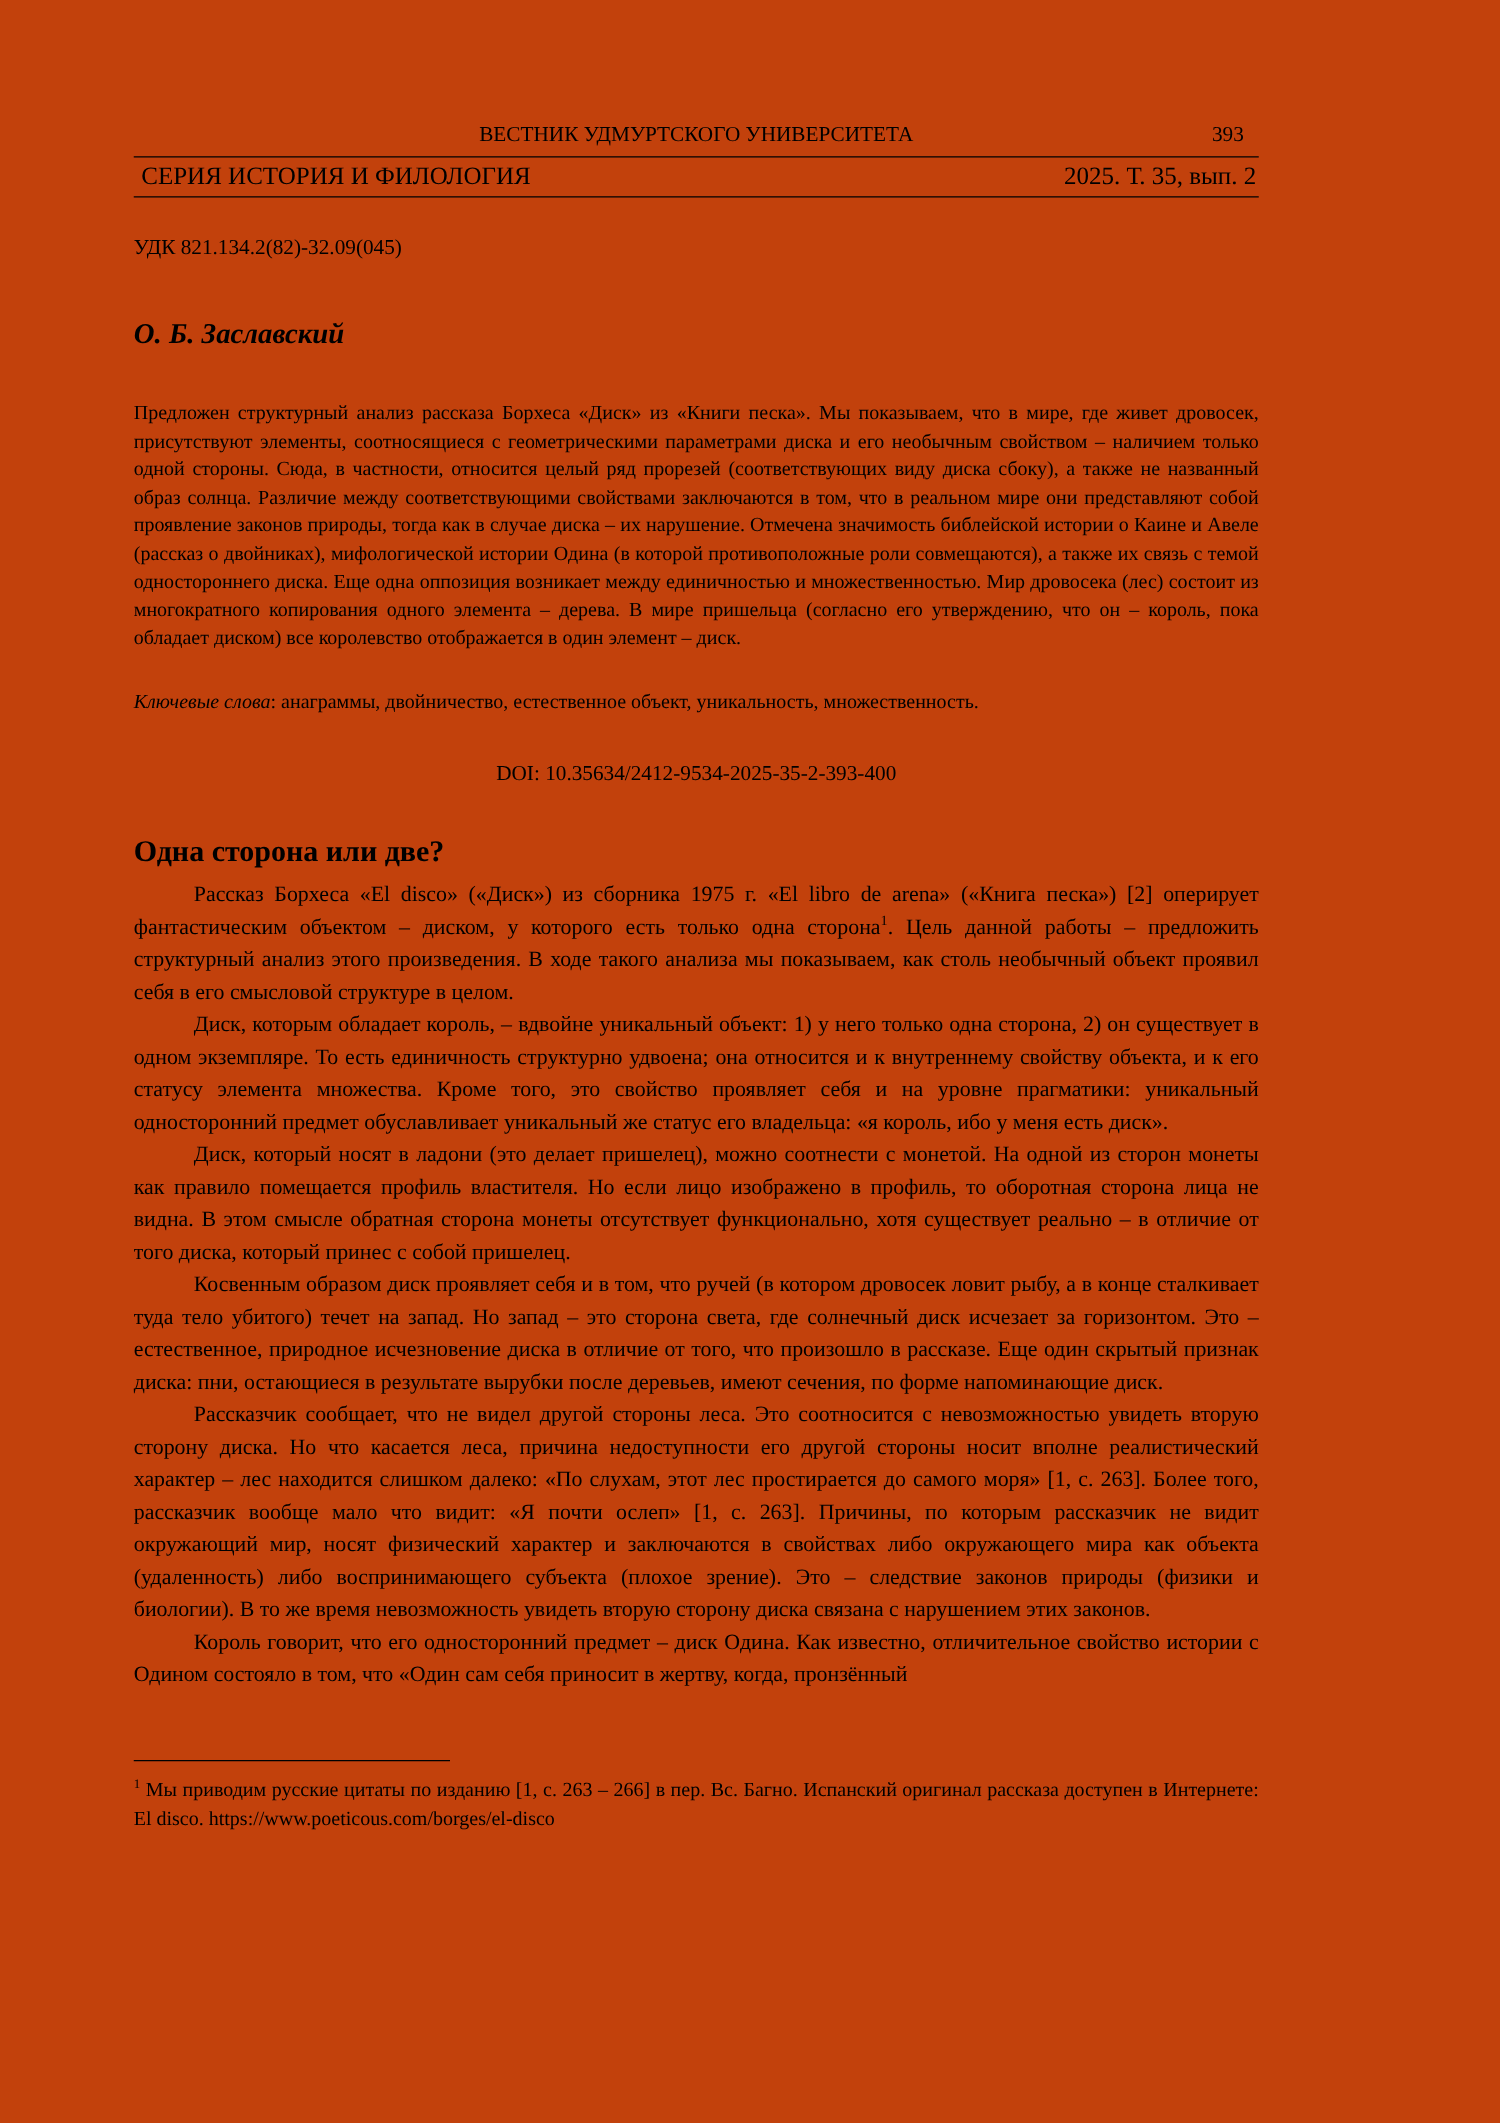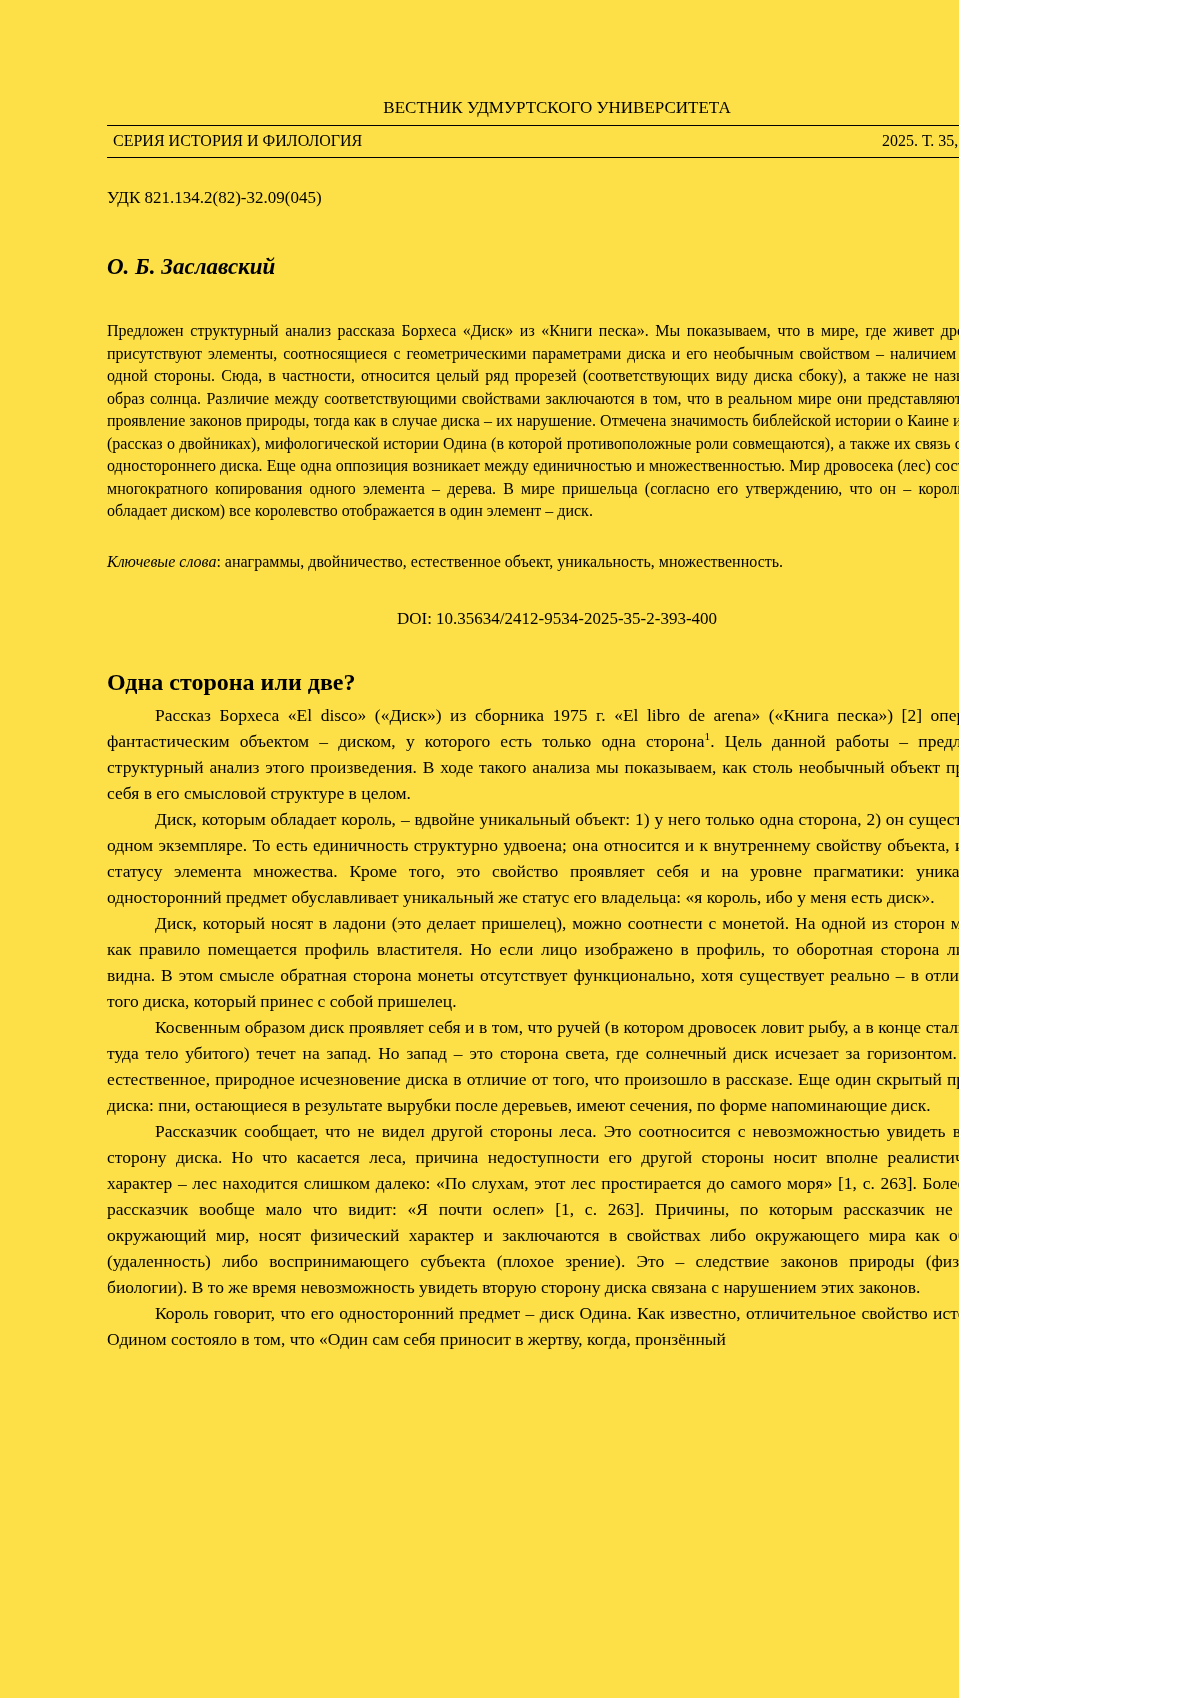--- a/index.html
+++ b/index.html
@@ -1,28 +1,28 @@
 <!DOCTYPE html>
 <html><head>
 <meta charset="utf-8">
 <style>
   * { box-sizing: border-box; }
   html, body { margin: 0; padding: 0; }
   body { width: 1200px; background: #ffffff; }
   .page {
-    width: 959px; height: 1698px; position: relative; overflow: hidden;
-    background: #fde047; color: #000000;
+    width: 1200px; height: 1698px; position: relative; overflow: hidden;
+    background: #c2410c; color: #000000;
     font-family: "Liberation Serif", serif;
   }
   .content { width: 900px; margin-left: 107px; padding-top: 98px; }
 
   .row1 { position: relative; text-align: center; font-size: 17px; line-height: 20px; padding-bottom: 7px; }
   .pageno { position: absolute; right: 12px; top: 0; }
   .rule { border: none; border-top: 1.5px solid #000; margin: 0; }
-  .row2 { display: flex; justify-content: space-between; font-size: 16px; line-height: 20px; padding: 5px 2px 6px 6px; }
+  .row2 { display: flex; justify-content: space-between; font-size: 20px; line-height: 20px; padding: 5px 2px 6px 6px; }
 
   .udc { margin: 30px 0 12px 0; font-size: 17px; }
   .author { margin: 46px 0 0 0; font-size: 23px; font-weight: bold; font-style: italic; }
   .title { margin: 40px 0 0 0; font-size: 18px; font-weight: bold; }
   .abstract { margin: 40px 0 0 0; font-size: 16px; line-height: 22.5px; text-align: justify; }
   .keywords { margin: 30px 0 0 0; font-size: 16px; }
   .italic { font-style: italic; }
   .doi { margin: 38px 0 0 0; font-size: 17px; text-align: center; }
   .section-heading { margin: 40px 0 6px 0; font-size: 24px; font-weight: bold; }
   .body-para { margin: 0; font-size: 17.5px; line-height: 26px; text-align: justify; text-indent: 48px; }
@@ -71,13 +71,17 @@
     <p class="body-para">Диск, который носят в ладони (это делает пришелец), можно соотнести с монетой. На одной из сторон монеты как правило помещается профиль властителя. Но если лицо изображено в профиль, то оборотная сторона лица не видна. В этом смысле обратная сторона монеты отсутствует функционально, хотя существует реально – в отличие от того диска, который принес с собой пришелец.</p>
 
     <p class="body-para">Косвенным образом диск проявляет себя и в том, что ручей (в котором дровосек ловит рыбу, а в конце сталкивает туда тело убитого) течет на запад. Но запад – это сторона света, где солнечный диск исчезает за горизонтом. Это – естественное, природное исчезновение диска в отличие от того, что произошло в рассказе. Еще один скрытый признак диска: пни, остающиеся в результате вырубки после деревьев, имеют сечения, по форме напоминающие диск.</p>
 
     <p class="body-para">Рассказчик сообщает, что не видел другой стороны леса. Это соотносится с невозможностью увидеть вторую сторону диска. Но что касается леса, причина недоступности его другой стороны носит вполне реалистический характер – лес находится слишком далеко: «По слухам, этот лес простирается до самого моря» [1, с. 263]. Более того, рассказчик вообще мало что видит: «Я почти ослеп» [1, с. 263]. Причины, по которым рассказчик не видит окружающий мир, носят физический характер и заключаются в свойствах либо окружающего мира как объекта (удаленность) либо воспринимающего субъекта (плохое зрение). Это – следствие законов природы (физики и биологии). В то же время невозможность увидеть вторую сторону диска связана с нарушением этих законов.</p>
 
     <p class="body-para">Король говорит, что его односторонний предмет – диск Одина. Как известно, отличительное свойство истории с Одином состояло в том, что «Один сам себя приносит в жертву, когда, пронзённый</p>
 
   </div>
 
+  <div class="footnote">
+    <hr class="fn-rule">
+    <p class="fn-text"><sup>1</sup><span> Мы приводим русские цитаты по изданию [1, с. 263 – 266] в пер. Вс. Багно. Испанский оригинал рассказа доступен в Интернете: El disco. https://www.poeticous.com/borges/el-disco</span></p>
+  </div>
 </div>
 
 </body></html>

